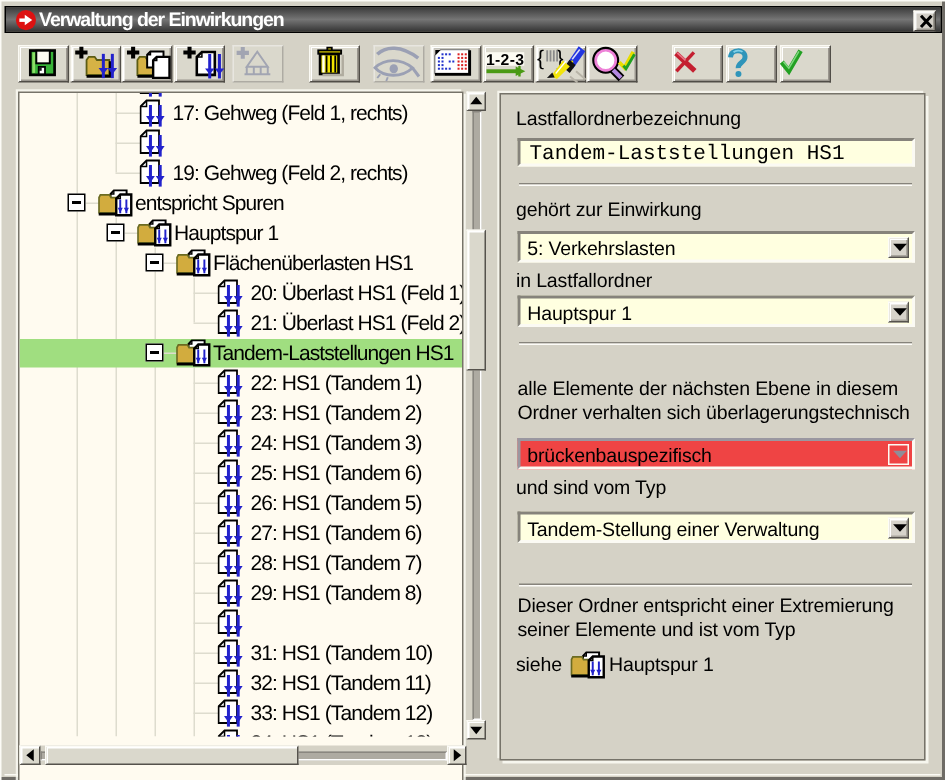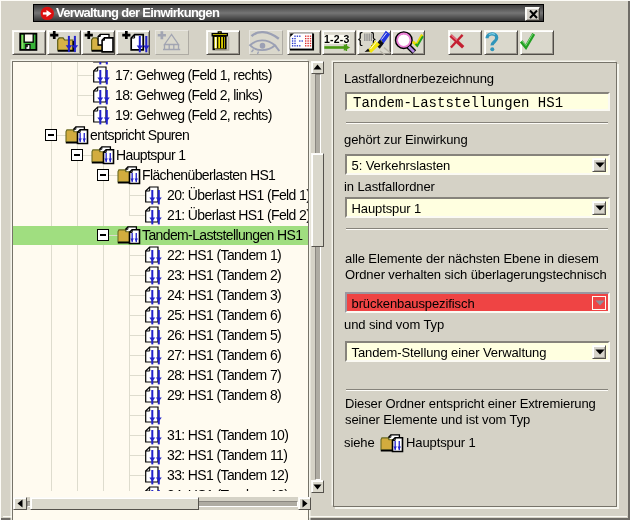--- a/index.html
+++ b/index.html
@@ -1,21 +1,21 @@
 <!DOCTYPE html>
 <html><head><meta charset="utf-8"><style>
 *{margin:0;padding:0;box-sizing:border-box}
 html,body{width:630px;height:520px;overflow:hidden}
 body{position:relative;background:#d5d2c6;font-family:"Liberation Sans",sans-serif;font-size:13px;color:#000}
 .frame-r{position:absolute;right:0;top:0;width:2px;height:520px;background:#6f6c66}
 .frame-b{position:absolute;left:0;bottom:0;width:630px;height:2px;background:#6f6c66}
 .frame-t{position:absolute;left:0;top:0;width:630px;height:1px;background:#fcfbf6}
 .frame-l{position:absolute;left:0;top:0;width:1px;height:520px;background:#fcfbf6}
 .innerw{position:absolute;left:3px;top:516px;width:624px;height:1px;background:#fbfaf4}
-#title{position:absolute;left:3px;top:4px;width:511px;height:18px;border:1px solid #000;background:linear-gradient(#3c3c3c,#757575 50%,#353535);margin-left:30px;}
+#title{position:absolute;left:3px;top:4px;width:625px;height:18px;border:1px solid #000;background:linear-gradient(#3c3c3c,#757575 50%,#353535);}
 #title .txt{position:absolute;left:22px;top:0;line-height:15.5px;font-size:13px;font-weight:bold;color:#fff;letter-spacing:-0.7px}
 #xbtn{position:absolute;right:3px;top:1.5px;width:15px;height:14px;background:#d2cec6;border:1px solid;border-color:#fbfaf4 #3f3c38 #3f3c38 #fbfaf4;box-shadow:inset 1px 1px 0 rgba(255,255,255,.85), inset -1px -1px 0 #9a968e}
 #tbicons{position:absolute;left:0;top:0;z-index:5}
 .tbtn{position:absolute;top:30px;width:34px;height:25px;background:#dad8cc;border:1px solid;border-color:#fbfaf4 #504d47 #504d47 #fbfaf4;box-shadow:inset 1px 1px 0 #fff,inset -1px -1px 0 #9a968e}
 .tbtn.dis{border-color:#e8e6e0 #aeaba3 #aeaba3 #e8e6e0;box-shadow:none}
 #tree{position:absolute;left:12px;top:61px;width:297px;height:499px;border:1px solid #767369;background:#fffbf0;box-shadow:-1.5px -1.5px 0 rgba(250,250,242,.85), 1.5px 1.5px 0 rgba(250,250,242,.85)}
 #treein{position:absolute;left:0px;top:0px;width:295px;height:429px;overflow:hidden}
 .vl{position:absolute;width:1px;background:#dedcce}
 .hl{position:absolute;height:1px;background:#dedcce}
 .ti{position:absolute}
@@ -219,21 +219,20 @@
       </svg>
 <div class="hl" style="left:64px;top:13px;width:17px"></div>
 <svg class="ti" style="left:79.5px;top:3px" width="20" height="20">
         <use href="#leaf"></use>
       </svg>
 <div class="tt" style="left:102px;top:3px">17: Gehweg (Feld 1, rechts)</div>
 <div class="hl" style="left:64px;top:33px;width:17px"></div>
 <svg class="ti" style="left:79.5px;top:23px" width="20" height="20">
         <use href="#leaf"></use>
       </svg>
-<div class="tt" style="left:102px;top:23px">18: Gehweg (Feld 2, links)</div>
 <div class="hl" style="left:64px;top:53px;width:17px"></div>
 <svg class="ti" style="left:79.5px;top:43px" width="20" height="20">
         <use href="#leaf"></use>
       </svg>
 <div class="tt" style="left:102px;top:43px">19: Gehweg (Feld 2, rechts)</div>
 <div class="hl" style="left:44px;top:73px;width:9px"></div>
 <div class="mb" style="left:32px;top:67px">
         <div></div>
       </div>
 <svg class="ti" style="left:52px;top:63px" width="24" height="20">

